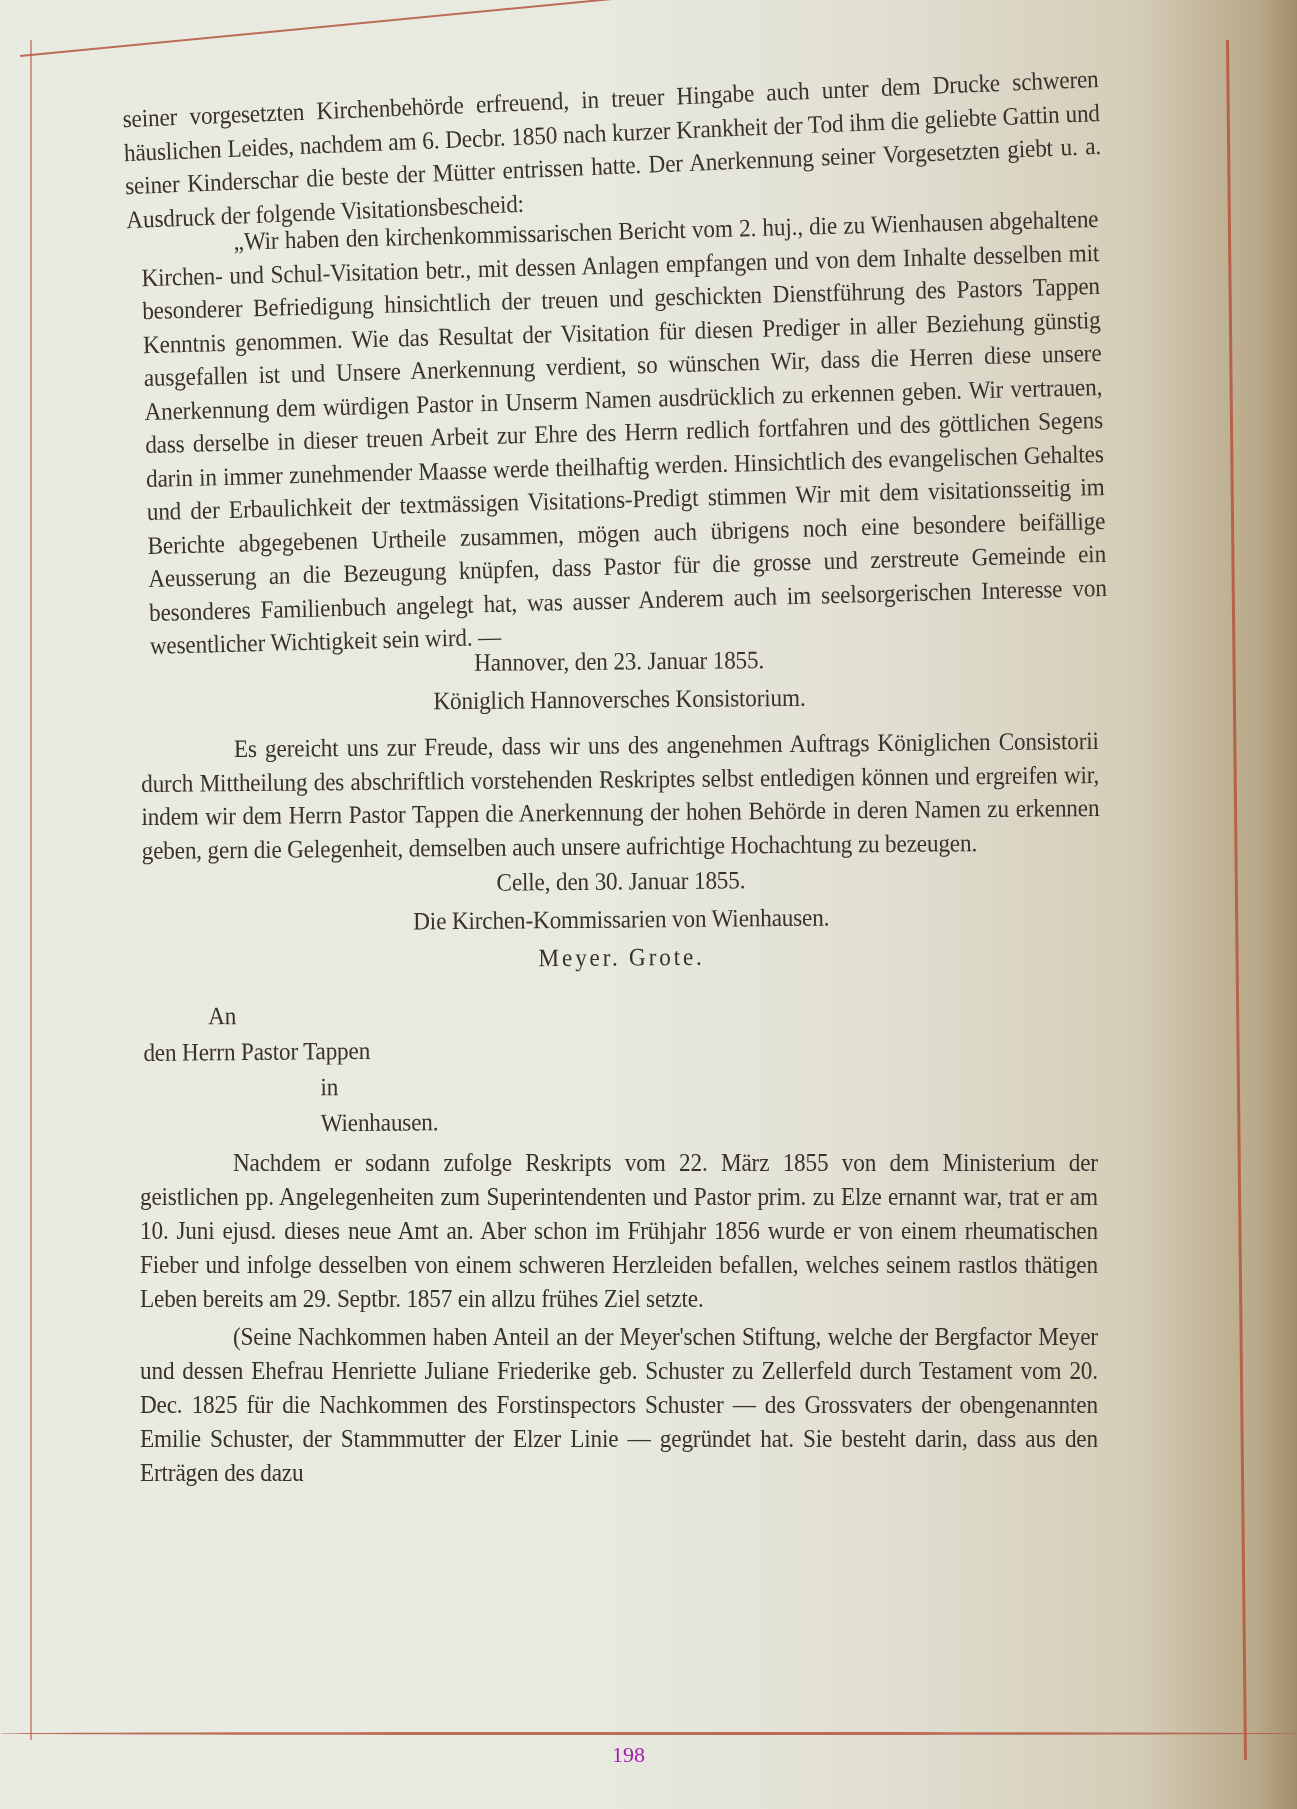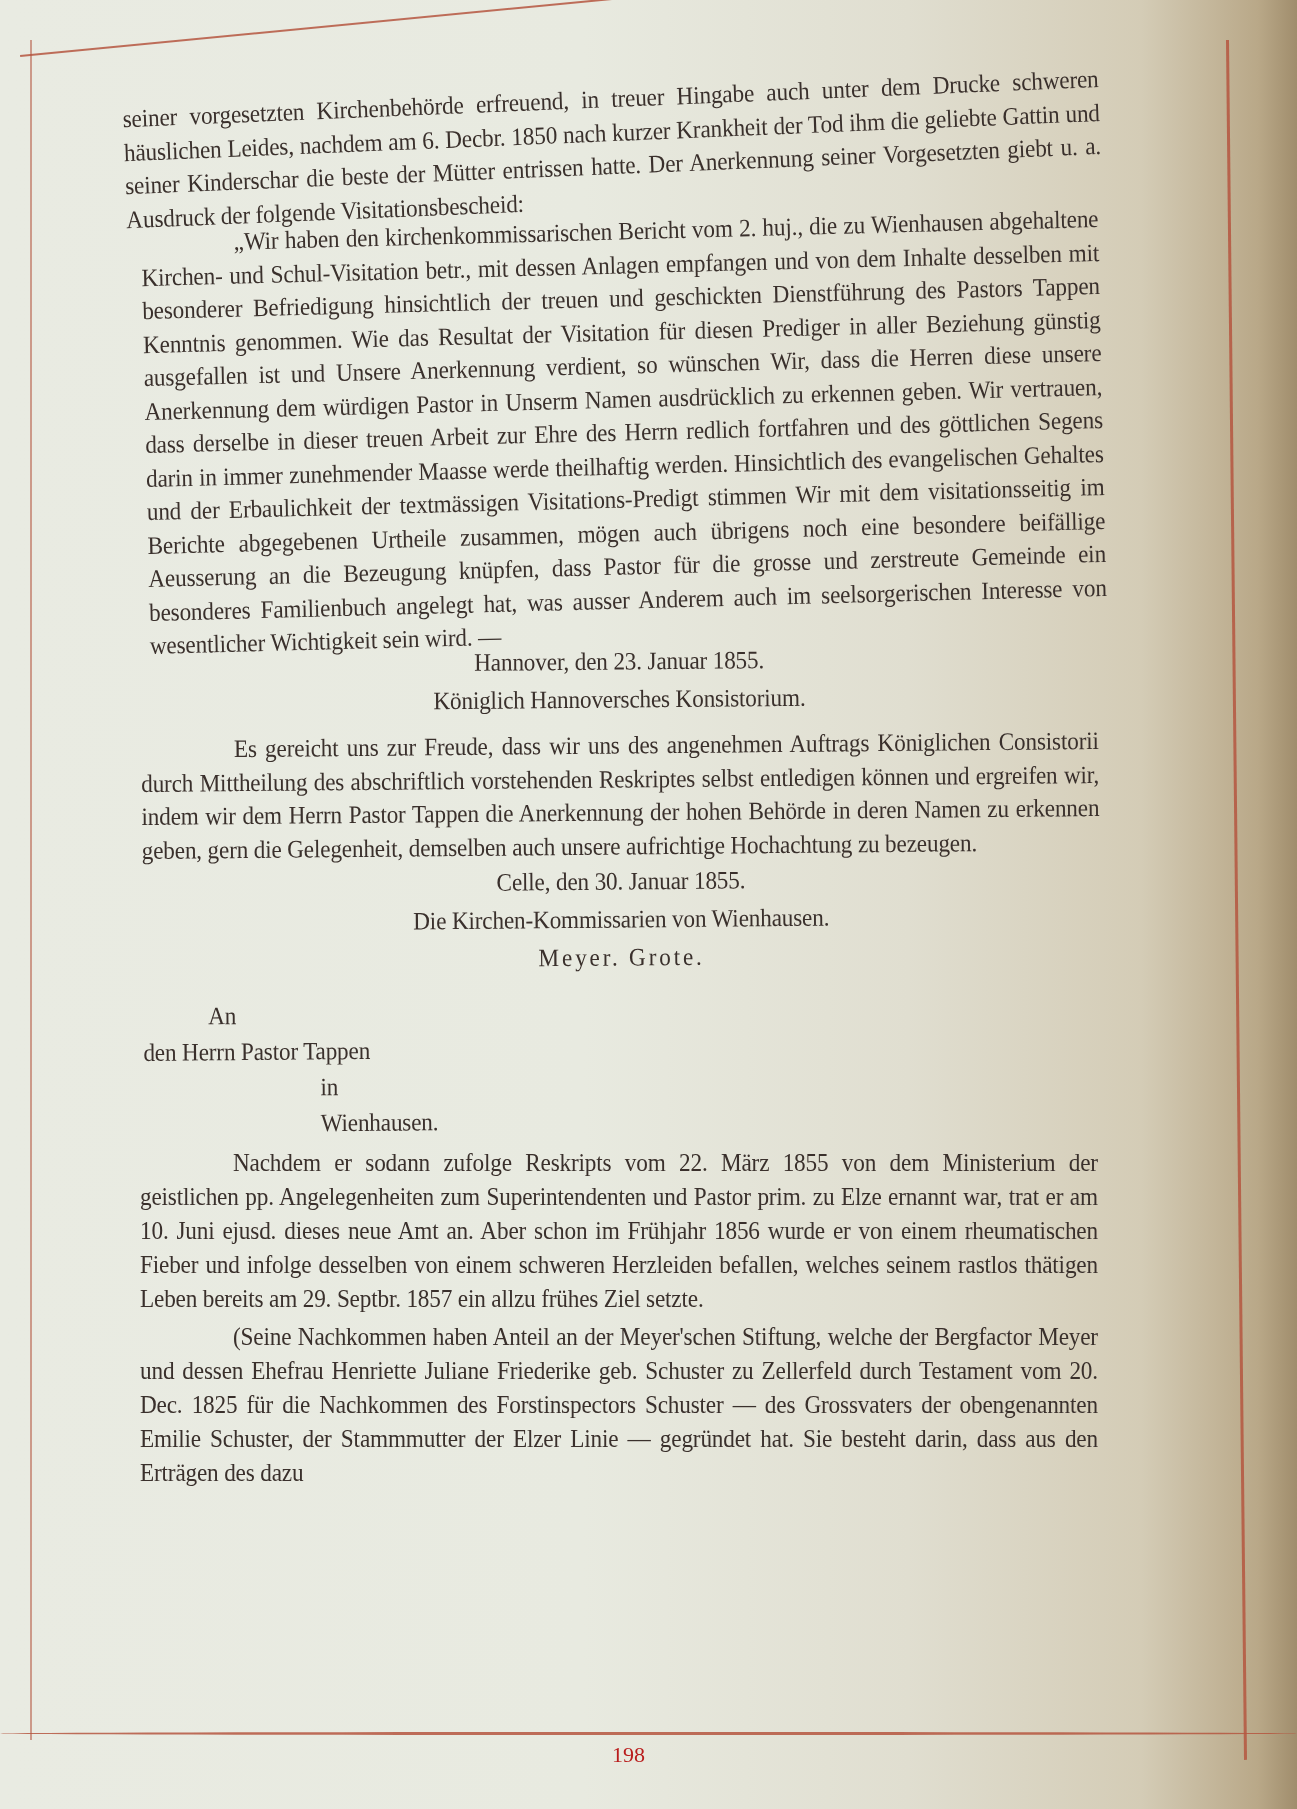--- a/index.html
+++ b/index.html
@@ -30,21 +30,21 @@
   .addr { margin-top: 18px; }
   .addr div { line-height: 36px; }
   .addr .a1 { padding-left: 70px; }
   .addr .a2 { padding-left: 0; }
   .addr .a3 { padding-left: 190px; }
   .addr .a4 { padding-left: 190px; }
   .bottom-block { margin-top: 12px; line-height: 34px; }
   .sig { line-height: 38px; }
   .page-num {
     position: absolute; left: 612px; top: 1742px; font-size: 22px;
-    font-family: "Liberation Serif", serif; color: #b91c1c;
+    font-family: "Liberation Serif", serif; color: #a21caf;
   }
 </style>
 </head>
 <body>
 
 <div class="frame-line frame-top"></div>
 <div class="frame-line frame-left"></div>
 <div class="frame-line frame-right"></div>
 <div class="frame-line frame-bottom"></div>
 

